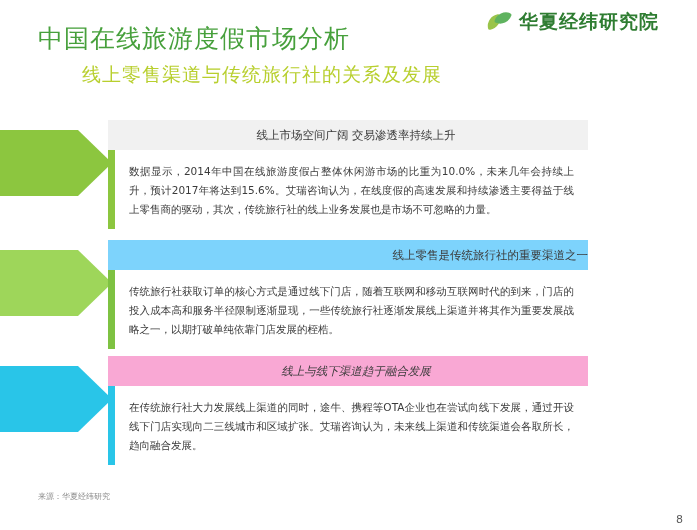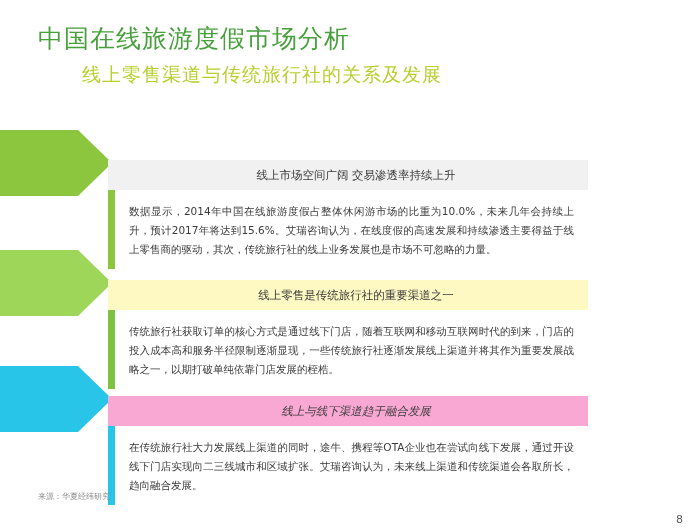--- a/index.html
+++ b/index.html
@@ -93,21 +93,20 @@
     left: 108px;
     width: 480px;
   }
   .block-title {
     font-size: 11.5px;
     color: #3b3b3b;
     text-align: center;
     padding: 8px 0 7px 16px;
     font-family: "DejaVu Sans", sans-serif;
     background: #f1f1f1;
-    margin-top: 40px;
   }
   .block-body-wrap {
     position: relative;
     display: flex;
   }
   .accent {
     width: 7px;
     flex: 0 0 7px;
   }
   .block-body {
@@ -165,20 +164,27 @@
     bottom: 4px;
     font-size: 11px;
     color: #5a5a5a;
     font-family: "DejaVu Sans", sans-serif;
   }
 </style>
 </head>
 <body>
 
 <div class="header-bar">
+  <div class="logo-wrap">
+    <span class="logo-mark">
+      <span class="leaf1"></span>
+      <span class="leaf2"></span>
+    </span>
+    <span class="logo-text">华夏经纬研究院</span>
+  </div>
   <div class="title-main" style="color: rgb(71, 160, 60);">中国在线旅游度假市场分析</div>
   <div class="title-sub" style="color: rgb(184, 207, 46);">线上零售渠道与传统旅行社的关系及发展</div>
 </div>
 
 <div class="content">
 
   <div class="arrow" id="arrow1" style="top:22px;">
     <div class="arrow-body" id="arrow1-body" style="background: rgb(140, 198, 63);"></div>
     <div class="arrow-head" id="arrow1-head" style="border-left-color: rgb(140, 198, 63);"></div>
   </div>
@@ -188,21 +194,21 @@
       <div class="accent" id="accent1" style="background: rgb(140, 198, 63);"></div>
       <div class="block-body">数据显示，2014年中国在线旅游度假占整体休闲游市场的比重为10.0%，未来几年会持续上升，预计2017年将达到15.6%。艾瑞咨询认为，在线度假的高速发展和持续渗透主要得益于线上零售商的驱动，其次，传统旅行社的线上业务发展也是市场不可忽略的力量。</div>
     </div>
   </div>
 
   <div class="arrow" id="arrow2" style="top:142px;">
     <div class="arrow-body" id="arrow2-body" style="background: rgb(158, 214, 90);"></div>
     <div class="arrow-head" id="arrow2-head" style="border-left-color: rgb(158, 214, 90);"></div>
   </div>
   <div class="block" id="block2" style="top:132px;">
-    <div class="block-title" style="background: #fef9c3;">线上零售是传统旅行社的重要渠道之一</div>
+    <div class="block-title" style="background: #7dd3fc; text-align: right;">线上零售是传统旅行社的重要渠道之一</div>
     <div class="block-body-wrap">
       <div class="accent" id="accent2" style="background: rgb(126, 194, 66);"></div>
       <div class="block-body">传统旅行社获取订单的核心方式是通过线下门店，随着互联网和移动互联网时代的到来，门店的投入成本高和服务半径限制逐渐显现，一些传统旅行社逐渐发展线上渠道并将其作为重要发展战略之一，以期打破单纯依靠门店发展的桎梏。</div>
     </div>
   </div>
 
   <div class="arrow" id="arrow3" style="top:258px;">
     <div class="arrow-body" id="arrow3-body" style="background: rgb(41, 197, 232);"></div>
     <div class="arrow-head" id="arrow3-head" style="border-left-color: rgb(41, 197, 232);"></div>
   </div>

